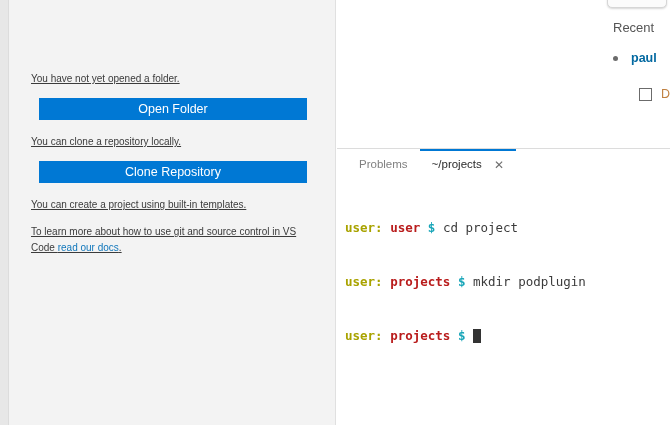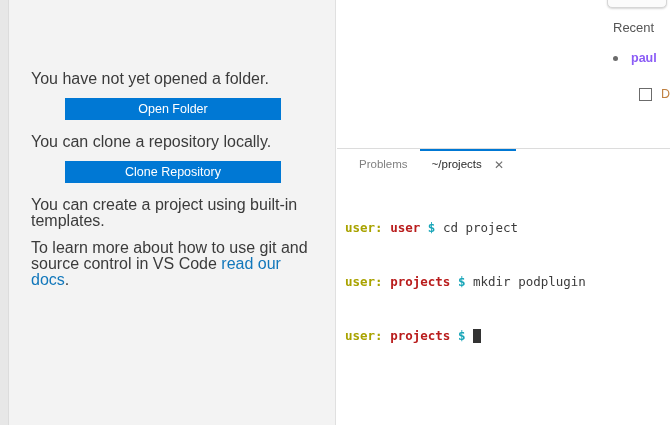--- a/index.html
+++ b/index.html
@@ -71,33 +71,34 @@
     font-size: 11px;
     font-weight: 400;
     color: #6f6f6f;
     white-space: nowrap;
   }
 
   .section-body {
     padding: 14px 20px 0 22px;
   }
   .body-text {
-    font-size: 16px;
+    font-size: 10px;
     line-height: 16px;
     color: #3b3b3b;
     margin: 0 0 11px 0;
+    text-decoration: underline;
   }
   .doc-link {
     color: #1177bb;
     text-decoration: none;
     cursor: pointer;
   }
   .btn {
     display: block;
-    width: 216px;
+    width: 268px;
     margin: 0 auto 14px auto;
     height: 22px;
     line-height: 22px;
     background: #0078d4;
     color: #ffffff;
     font-size: 12.5px;
     font-family: "Liberation Sans", sans-serif;
     text-align: center;
     border: none;
     outline: none;
@@ -151,21 +152,21 @@
   .bullet-dot {
     width: 5px;
     height: 5px;
     border-radius: 50%;
     background: #6b6b6b;
     margin-right: 13px;
     flex: 0 0 auto;
   }
   .recent-link {
     font-size: 12.5px;
-    color: #8b5cf6;
+    color: #0369a1;
     cursor: pointer;
     font-weight: 600;
   }
   .checkbox-row {
     display: flex;
     align-items: center;
     margin-left: 26px;
     white-space: nowrap;
   }
   .checkbox {

